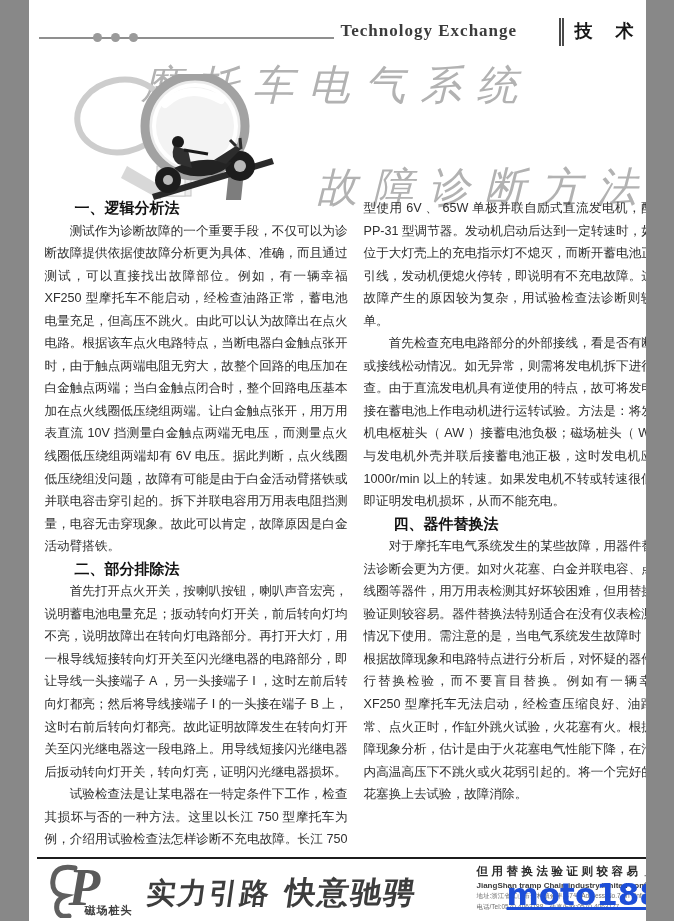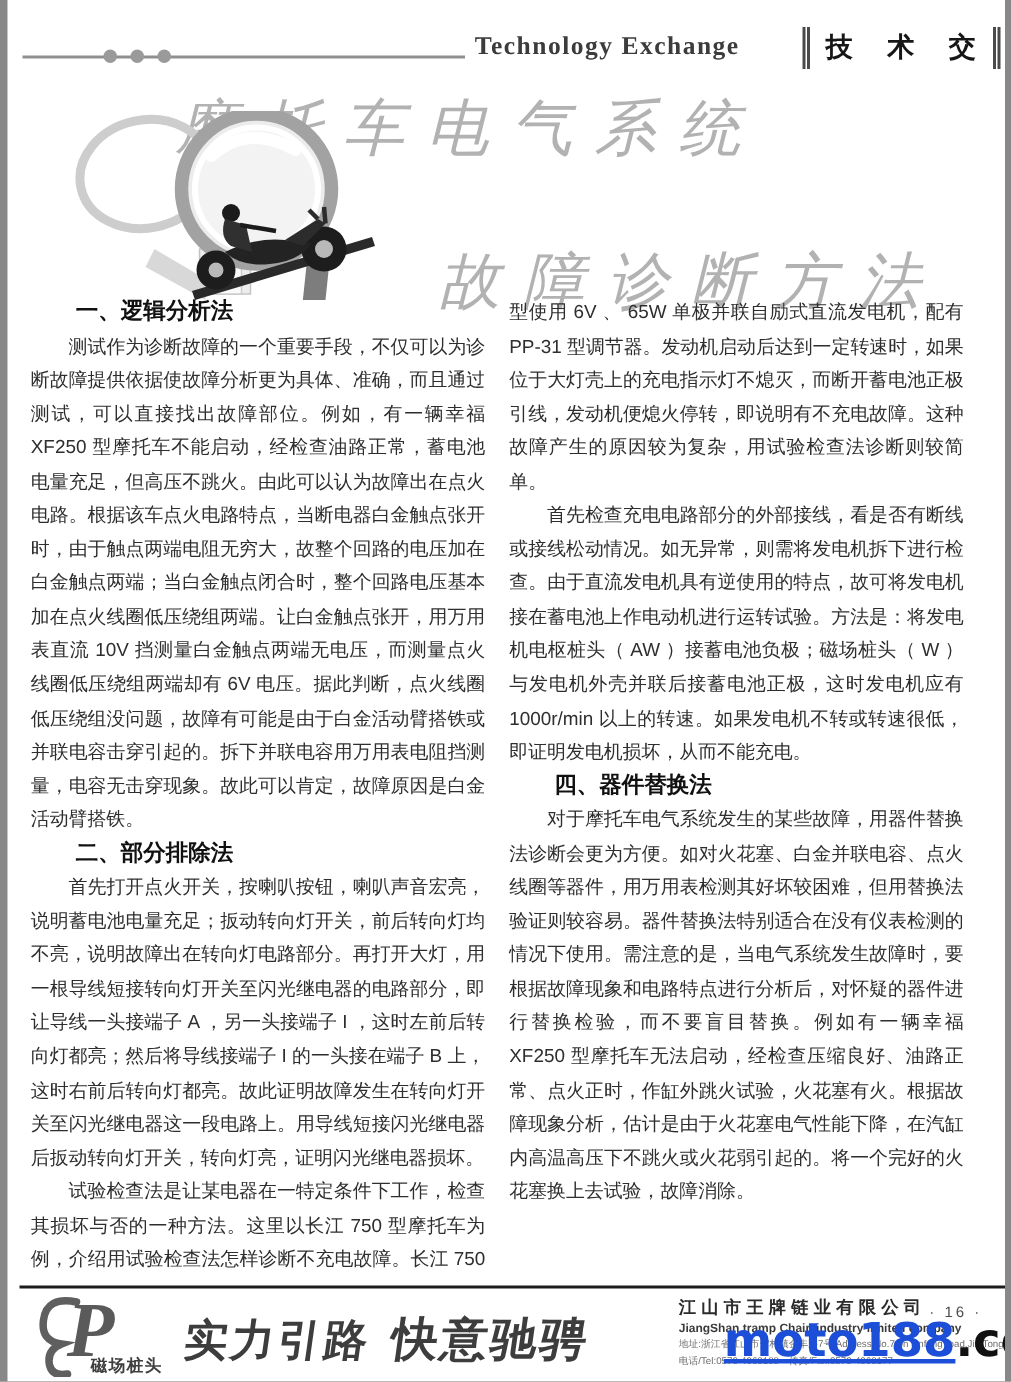--- a/index.html
+++ b/index.html
@@ -1,18 +1,18 @@
 <!DOCTYPE html>
 <html><head>
 <meta charset="utf-8">
 <style>
   * { margin:0; padding:0; box-sizing:border-box; }
   html,body { background:#888; }
   .page {
-    position:relative; width:665px; height:921px; margin:0 auto;
+    position:relative; width:617px; height:921px; margin:0 auto;
     background:#ffffff; overflow:hidden;
     font-family:"Liberation Sans", sans-serif; color:#333;
   }
   
   .hdr-rule { position:absolute; left:10px; top:37px; width:295px; height:2px; background:#8f8f8f; }
   .hdr-dot  { position:absolute; top:33px; width:9px; height:9px; border-radius:50%; background:#9a9a9a; }
   .hdr-en   { position:absolute; left:312px; top:21px; font-family:"Liberation Serif", serif;
               font-weight:bold; font-size:17px; color:#3c3c3c; letter-spacing:1px; }
   .dbar     { position:absolute; top:18px; width:5px; height:28px;
               border-left:2px solid #4a4a4a; border-right:2px solid #4a4a4a; }
@@ -115,21 +115,21 @@
     </svg>
     <span class="logo-p">P</span>
     <span class="logo-txt">磁场桩头</span>
   </div>
 
   <div class="slogan">
     <span class="s1">实力引路</span><span class="s2">快意驰骋</span>
   </div>
 
   <div class="company">
-    <div class="co-cn">江山市王牌链业有限公司</div>
+    <div class="co-cn">但用替换法验证则较容易</div>
     <div class="co-en">JiangShan tramp Chain industry limited company</div>
     <div class="co-sm">地址:浙江省江山市贺村镇金丰路7号  Address:No.7 on Jinfeng road,Jin Tongshan industry park</div>
     <div class="co-sm">电话/Tel:0570-4063188　传真/Fax:0570-4063177</div>
   </div>
 
   <div class="pageno">· 16 ·</div>
 
   <div class="wmark">
     <span class="wm-red">moto188</span><span class="wm-black">.com</span>
   </div>

